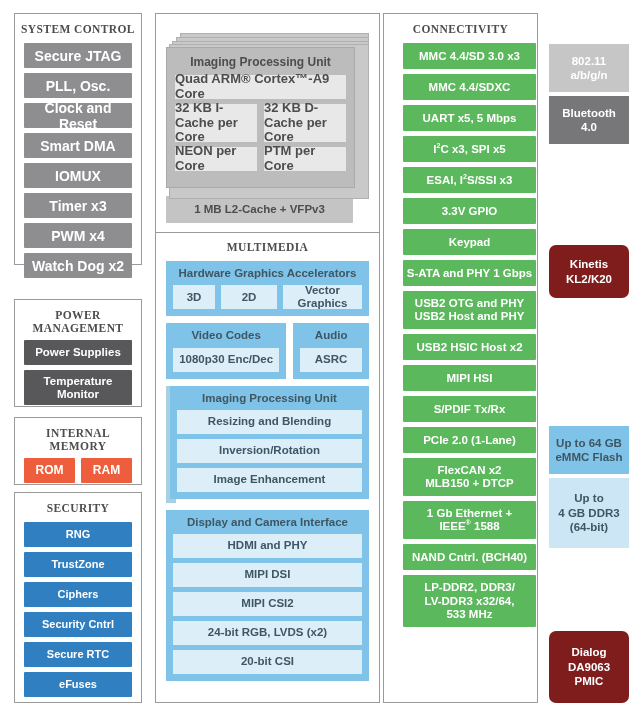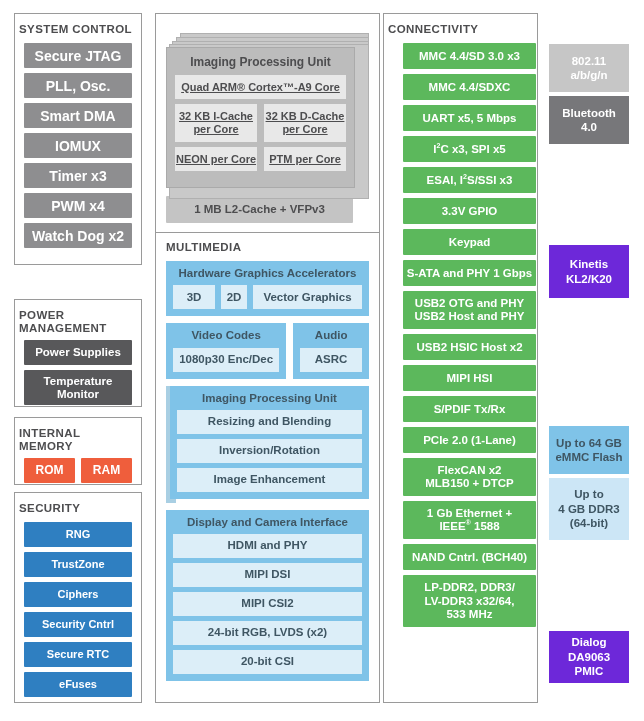--- a/index.html
+++ b/index.html
@@ -17,24 +17,26 @@
 
   
   .blk {
     display: flex; align-items: center; justify-content: center;
     text-align: center;
     font-weight: bold;
     line-height: 1.15;
     border-radius: 1px;
   }
   .sect-title {
+    text-align: center;
     font-weight: bold;
     color: #4d4d4f;
     letter-spacing: .4px;
     line-height: 1.15;
+    font-family: Liberation Serif, serif;
   }
 
   
   .panel {
     position: absolute;
     background: #ffffff;
     border: 1.4px solid #9a9a9a;
   }
 
   
@@ -60,22 +62,22 @@
     left: 0; right: 0; height: 100%;
   }
   .cpu-card {
     position: absolute; left: 0; top: 14px; right: 14px; bottom: 0;
     background: #bcbcbc; border: 1px solid #aaaaaa;
     padding: 7px 8px 8px 8px;
   }
   .cpu-title { font-size: 12px; font-weight: bold; color: #4d4d4f; text-align: center; margin-bottom: 6px; }
   .cpu-chip {
     background: #e8e8e8; color: #4d4d4f; font-weight: bold;
-    display: flex; align-items: center; justify-content: center; text-align: center;
-    font-size: 11px; line-height: 1.15; text-decoration: underline;
+    display: flex; align-items: center; justify-content: center; text-align: left;
+    font-size: 13px; line-height: 1.15;
   }
   .cpu-row { display: flex; gap: 7px; margin-top: 5px; }
   .cpu-row > .cpu-chip { flex: 1; }
   .l2-cache {
     margin: 8px 26px 0 10px; height: 27px;
     background: #c4c4c4; color: #4d4d4f; font-size: 11.5px;
   }
 
   .mm-panel { position: absolute; left: 0; right: 0; top: 218px; bottom: 0;
               border-top: 1.4px solid #9a9a9a; padding: 8px 10px 9px 10px; }
@@ -112,38 +114,39 @@
 
   
   #ext-col { position: absolute; left: 549px; top: 13px; width: 80px; }
   .ext-blk {
     width: 80px; display: flex; align-items: center; justify-content: center;
     text-align: center; font-weight: bold; font-size: 11.5px; color: #ffffff;
     line-height: 1.25; position: absolute; left: 0;
   }
   .ext-lgray { background: #c6c6c6; }
   .ext-dgray { background: #77777a; }
-  .ext-mgray { background: #6d28d9; }
+  .ext-mgray { background: #7f1d1d; border-radius: 7px; }
   .ext-mblue { background: #7fc3e8; color: #3f5663; }
   .ext-lblue { background: #cce6f6; color: #3f5663; }
 
   sup { font-size: 0.62em; vertical-align: super; line-height: 0; }
 </style>
 </head>
 <body>
 
 <div id="diagram">
 
   <div id="left-col">
 
     <div class="panel" style="left:0; top:0; width:128px; height:252px;">
       <div class="sect-title lc-head">SYSTEM CONTROL</div>
       <div class="lc-list">
         <div class="blk gray-blk">Secure JTAG</div>
         <div class="blk gray-blk">PLL, Osc.</div>
+        <div class="blk gray-blk">Clock and Reset</div>
         <div class="blk gray-blk">Smart DMA</div>
         <div class="blk gray-blk">IOMUX</div>
         <div class="blk gray-blk">Timer x3</div>
         <div class="blk gray-blk">PWM x4</div>
         <div class="blk gray-blk">Watch Dog x2</div>
       </div>
     </div>
 
     <div class="panel" style="left:0; top:286px; width:128px; height:108px;">
       <div class="sect-title lc-head" style="padding-bottom:5px;">POWER MANAGEMENT</div>
@@ -199,21 +202,21 @@
 
     <div class="blk l2-cache">1 MB L2-Cache + VFPv3</div>
 
     <div class="mm-panel">
       <div class="sect-title mm-title">MULTIMEDIA</div>
 
       <div class="mblue-box">
         <div class="mblue-head">Hardware Graphics Accelerators</div>
         <div class="chip-row">
           <div class="lblue-chip" style="width:42px;">3D</div>
-          <div class="lblue-chip" style="width:26px;">2D</div>
+          <div class="lblue-chip" style="width:56px;">2D</div>
           <div class="lblue-chip" style="flex:1;">Vector Graphics</div>
         </div>
       </div>
 
       <div class="box-row">
         <div class="mblue-box" style="flex:1.72;">
           <div class="mblue-head">Video Codes</div>
           <div class="lblue-chip">1080p30 Enc/Dec</div>
         </div>
         <div class="mblue-box" style="flex:1;">
@@ -288,21 +291,21 @@
     </div>
     <div class="ext-blk ext-dgray" style="top:83px; height:48px;">
       <span>Bluetooth<br>4.0</span>
     </div>
     <div class="ext-blk ext-mgray" style="top:232px; height:53px;">
       <span>Kinetis<br>KL2/K20</span>
     </div>
     <div class="ext-blk ext-mblue" style="top:413px; height:48px;">
       <span>Up to 64 GB<br>eMMC Flash</span>
     </div>
-    <div class="ext-blk ext-lblue" style="top:465px; height:62px;">
+    <div class="ext-blk ext-lblue" style="top:465px; height:70px;">
       <span>Up to<br>4 GB DDR3<br>(64-bit)</span>
     </div>
-    <div class="ext-blk ext-mgray" style="top:618px; height:52px;">
+    <div class="ext-blk ext-mgray" style="top:618px; height:72px;">
       <span>Dialog<br>DA9063<br>PMIC</span>
     </div>
   </div>
 
 </div>
 
 </body></html>

